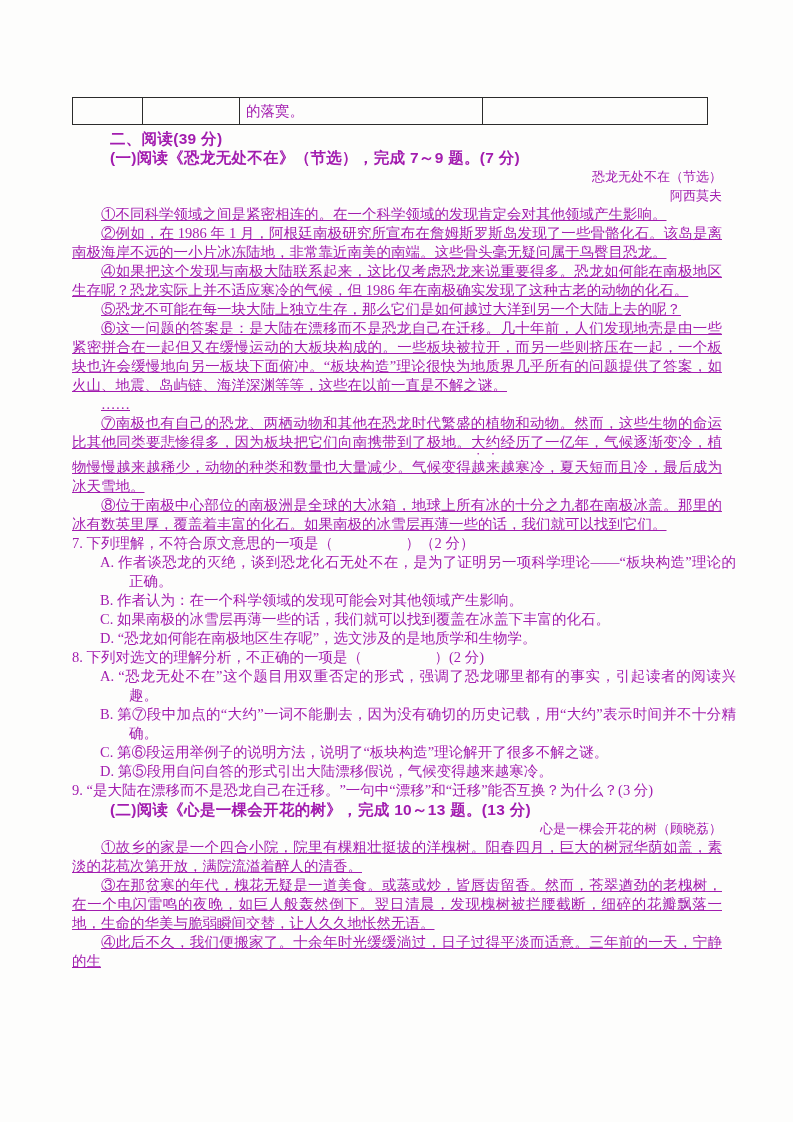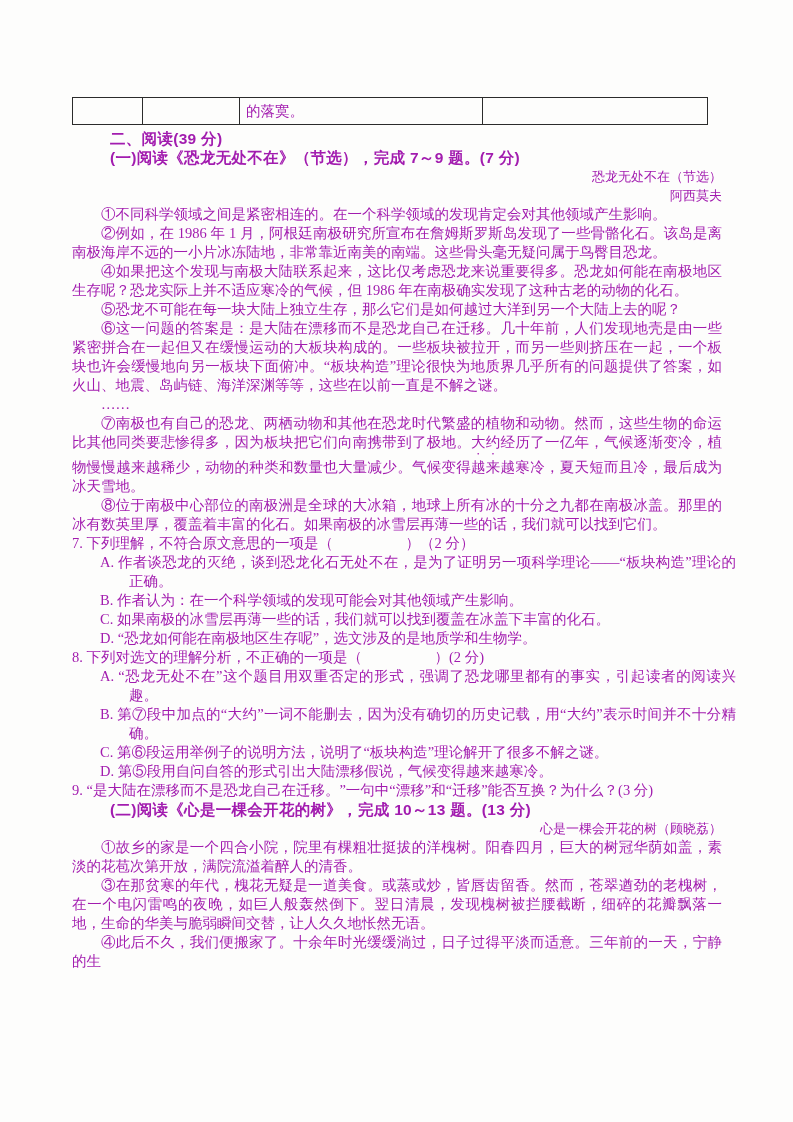--- a/index.html
+++ b/index.html
@@ -45,20 +45,21 @@
   .center-line {
     text-align: right;
     font-size: 13px;
     line-height: 19px;
   }
   .para {
     font-size: 14.5px;
     line-height: 19px;
     text-align: justify;
     text-indent: 2em;
+    text-decoration: underline;
   }
   .stem {
     font-size: 14.5px;
     line-height: 19px;
     text-align: justify;
     margin-right: -14px;
   }
   .opt {
     font-size: 14.5px;
     line-height: 19px;

